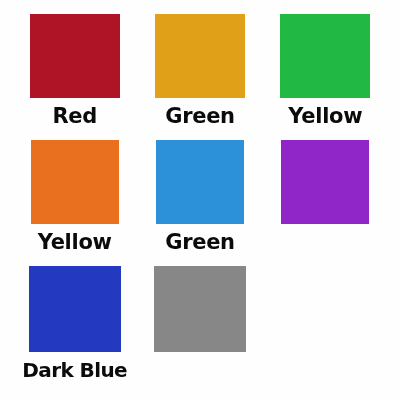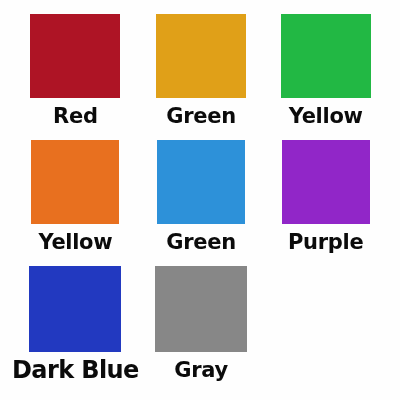--- a/index.html
+++ b/index.html
@@ -42,21 +42,21 @@
     line-height: 30px;
     color: #0b0b0b;
     letter-spacing: -0.3px;
     white-space: nowrap;
     text-align: right;
   }
   
   .swatch-cell.r2 .swatch-chip { width: 88px; height: 84px; }
   .swatch-cell.r3 .swatch-chip { width: 92px; height: 86px; }
   
-  .swatch-label.long { font-size: 24px; letter-spacing: -0.6px; }
+  .swatch-label.long { font-size: 20px; letter-spacing: -0.6px; }
 </style>
 </head>
 <body style="background: rgb(254, 254, 254);">
 
 <div id="color-grid">
 
   <div class="swatch-cell r1">
     <div class="swatch-chip" style="background:#ae1425;"></div>
     <div class="swatch-label">Red</div>
   </div>
@@ -76,27 +76,25 @@
     <div class="swatch-label">Yellow</div>
   </div>
 
   <div class="swatch-cell r2">
     <div class="swatch-chip" style="background:#2d91d9;"></div>
     <div class="swatch-label">Green</div>
   </div>
 
   <div class="swatch-cell r2">
     <div class="swatch-chip" style="background:#9126c8;"></div>
-    <div class="swatch-label">Purple</div>
   </div>
 
   <div class="swatch-cell r3">
     <div class="swatch-chip" style="background:#2239c0;"></div>
     <div class="swatch-label long">Dark Blue</div>
   </div>
 
 
   <div class="swatch-cell r3">
     <div class="swatch-chip" style="background:#878787;"></div>
-    <div class="swatch-label">Gray</div>
   </div>
 
 </div>
 
 </body></html>

